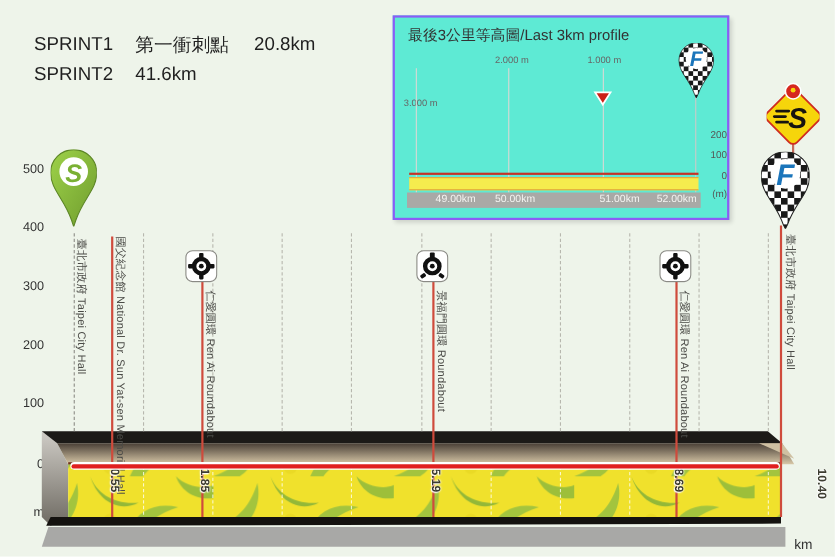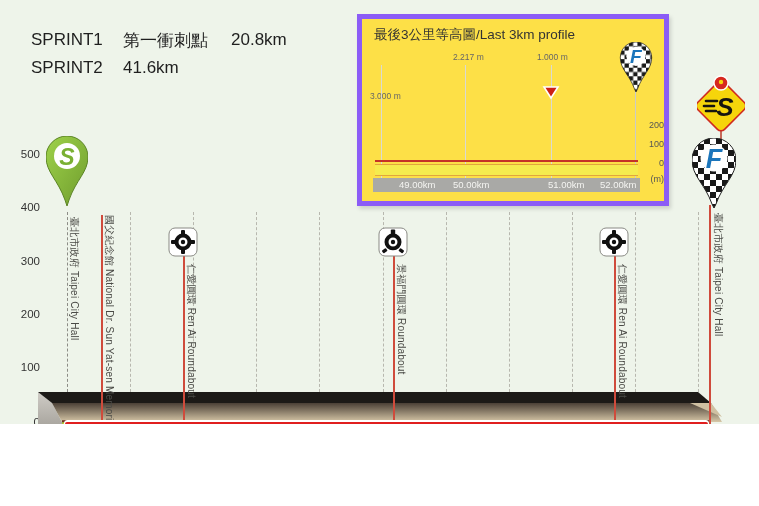--- a/index.html
+++ b/index.html
@@ -1,25 +1,25 @@
 <!DOCTYPE html>
 <html><head>
 <meta charset="utf-8">
 <style>
   html,body{margin:0;padding:0;}
-  .stage{position:relative;width:759px;height:424px;background:#eef4ea;overflow:hidden;
+  .stage{position:relative;width:759px;height:506px;background:#eef4ea;overflow:hidden;
          font-family:"Liberation Sans",sans-serif;color:#222;}
   .abs{position:absolute;}
   
   .sprint-row{display:flex;height:28px;align-items:center;font-size:17px;color:#1f1f1f;}
   .sp-id{width:92px;}
   .sp-zh{width:108px;}
   
-  .inset{position:absolute;left:357px;top:14px;width:302px;height:182px;background:#fde047;
-         border:5px solid #8b5cf6;box-shadow:2px 3px 4px rgba(0,0,0,.14);}
+  .inset{position:absolute;left:357px;top:14px;width:302px;height:182px;background:#5eead4;
+         border:2px solid #8b5cf6;box-shadow:2px 3px 4px rgba(0,0,0,.14);}
   .inset-title{position:absolute;left:12px;top:7px;font-size:13.5px;color:#333;}
   .togo{position:absolute;top:33px;font-size:8.5px;color:#666;}
   .igrid{position:absolute;top:46px;height:113px;width:0;border-left:1px solid #d9d9d4;}
   .iytick{position:absolute;left:280px;width:22px;text-align:right;font-size:9px;color:#555;}
   .ibar{position:absolute;left:11px;top:159px;width:267px;height:14px;background:#a9a9a6;}
   .ibar span{position:absolute;top:1px;font-size:9.5px;color:#f4f4f1;}
   
   .ytick{position:absolute;left:10px;width:30px;text-align:right;font-size:11.5px;color:#333;}
   .xtick{position:absolute;top:481px;width:22px;text-align:center;font-size:11.5px;color:#f4f4f1;}
   
@@ -52,21 +52,21 @@
     <div class="sprint-row">
       <span class="sp-id">SPRINT2</span>
       <span class="sp-dist">41.6km</span>
     </div>
   </div>
 
   <div class="inset">
     <div class="inset-title">最後3公里等高圖/Last 3km profile</div>
 
     <span class="togo" style="left:8px;margin-top:39px;">3.000 m</span>
-    <span class="togo" style="left:91px;">2.217 m</span>
+    <span class="togo" style="left:91px;">2.000 m</span>
     <span class="togo" style="left:175px;">1.000 m</span>
 
     <div class="igrid" style="left:19px;"></div>
     <div class="igrid" style="left:103px;"></div>
     <div class="igrid" style="left:189px;"></div>
 
     <svg class="abs" style="left:180px;top:66px;" width="18" height="16" viewBox="0 0 18 16">
       <polygon points="2,2 16,2 9,13" fill="#cc2017" stroke="#ffffff" stroke-width="1.6"></polygon>
     </svg>
 

